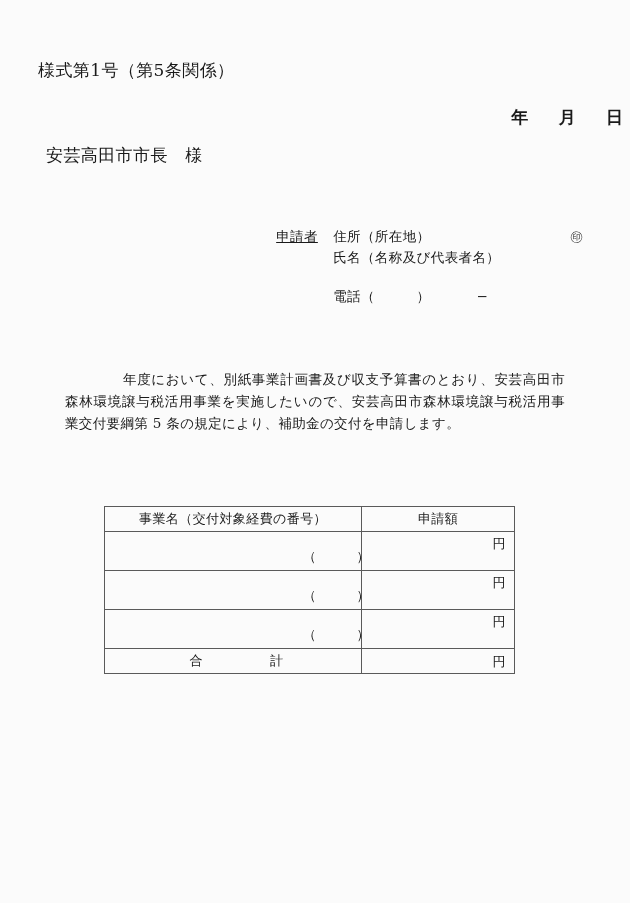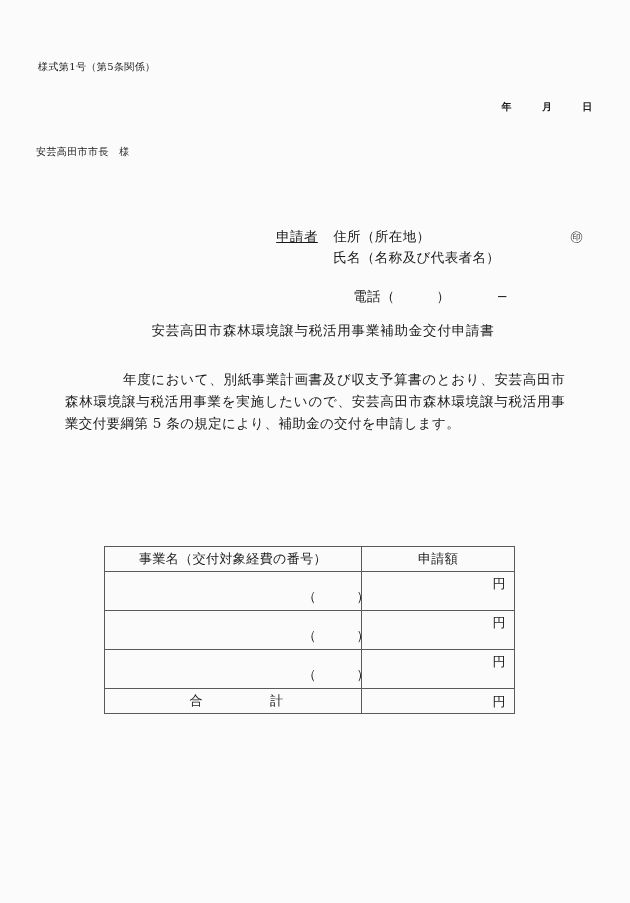--- a/index.html
+++ b/index.html
@@ -19,21 +19,21 @@
 
   .page {
     position: absolute;
     inset: 0;
   }
 
   
   .abs {
     position: absolute;
     white-space: pre;
-    font-size: 10px;
+    font-size: 17px;
     line-height: 1;
     letter-spacing: 0.4px;
   }
 
   
   #form-number {
     left: 38px;
     top: 62px;
   }
 
@@ -43,21 +43,21 @@
     top: 92px;
     font-weight: bold;
   }
   #date-line .gap {
     display: inline-block;
     width: 30px;
   }
 
   
   #addressee {
-    left: 36px;
+    left: 46px;
     top: 147px;
   }
 
   
   #applicant-block {
     position: absolute;
     left: 248px;
     top: 205px;
     width: 350px;
     font-size: 13.5px;
@@ -82,21 +82,20 @@
     position: absolute;
     left: 322px;
     top: 0;
     font-size: 13px;
   }
   #applicant-block .spacer-row {
     height: 18px;
   }
   #applicant-block .phone-paren {
     display: inline-block;
-    margin-left: 20px;
   }
   #applicant-block .phone-dash {
     display: inline-block;
     padding-left: 46px;
   }
 
   
   #doc-title {
     position: absolute;
     left: 0;
@@ -125,21 +124,20 @@
   
   #amount-table {
     position: absolute;
     left: 104px;
     top: 506px;
     width: 410px;
     border-collapse: collapse;
     table-layout: fixed;
     font-size: 13px;
     letter-spacing: 0.4px;
-    margin-top: 40px;
   }
   #amount-table td {
     border: 1px solid #5a5a5a;
     padding: 0;
     vertical-align: top;
   }
   #amount-table col.c-name { width: 257px; }
   #amount-table col.c-amount { width: 153px; }
 
   #amount-table .head td {
@@ -201,21 +199,20 @@
     <div class="row">
       <span class="indent"></span><span>氏名（名称及び代表者名）</span>
       <span class="seal">㊞</span>
     </div>
     <div class="spacer-row"></div>
     <div class="row">
       <span class="indent"></span><span class="phone-paren">電話（　　　）</span><span class="phone-dash">−</span>
     </div>
   </div>
 
-  <div id="doc-title">安芸高田市森林環境譲与税活用事業補助金交付申請書</div>
 
   <div id="body-paragraph">年度において、別紙事業計画書及び収支予算書のとおり、安芸高田市森林環境譲与税活用事業を実施したいので、安芸高田市森林環境譲与税活用事業交付要綱第 5 条の規定により、補助金の交付を申請します。</div>
 
   <table id="amount-table">
     <colgroup>
       <col class="c-name">
       <col class="c-amount">
     </colgroup>
     <tbody>
       <tr class="head">

